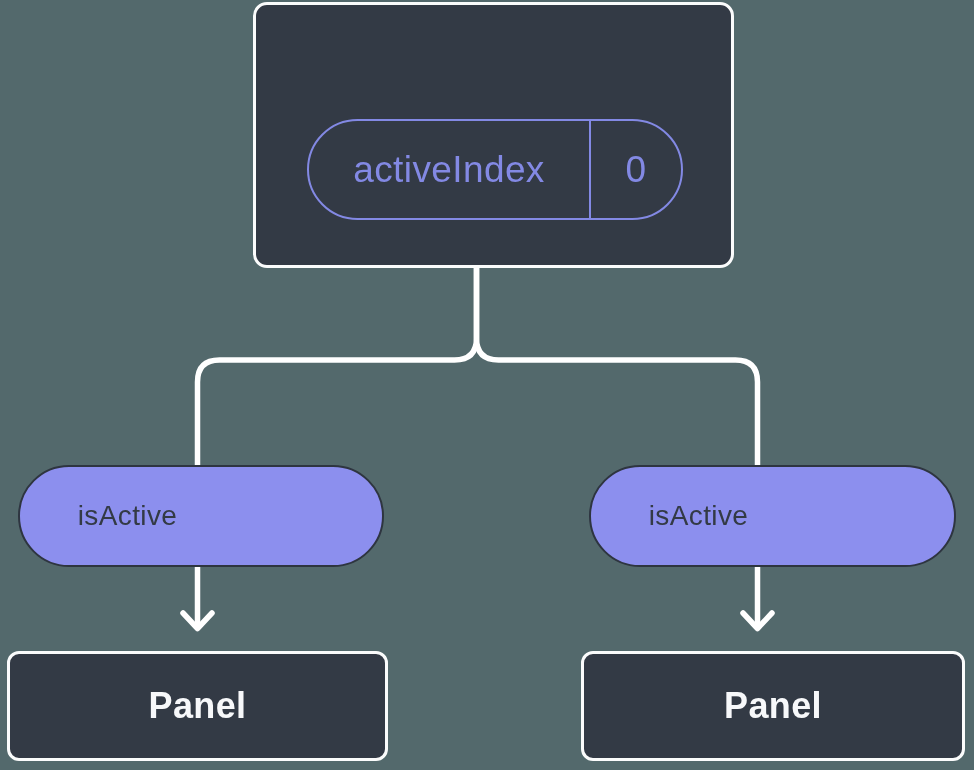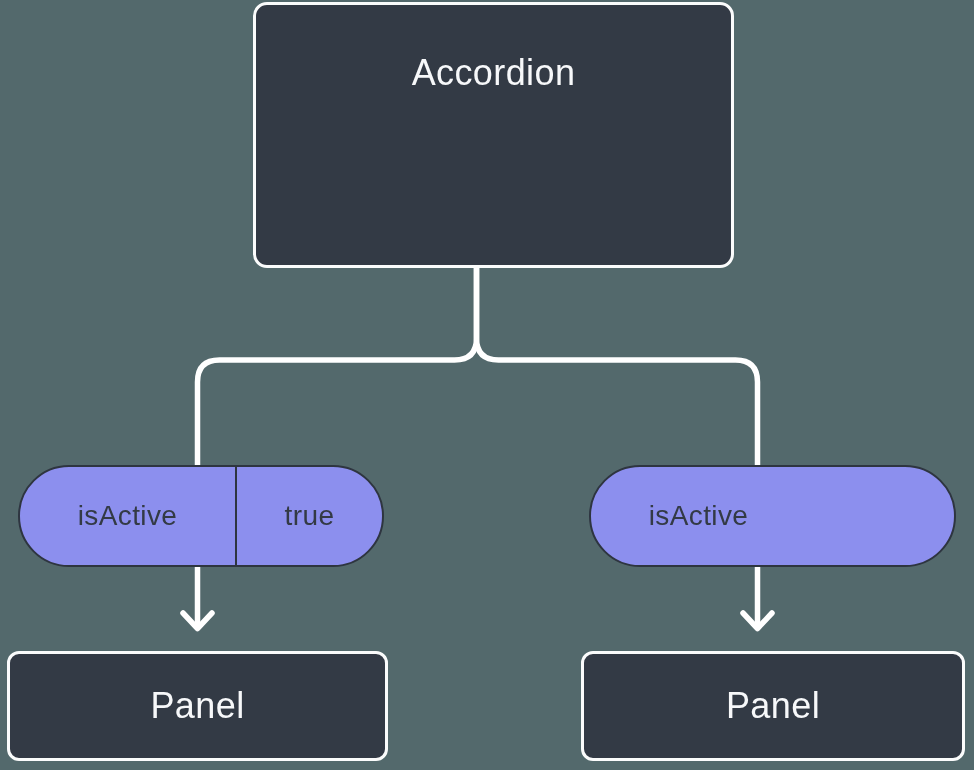--- a/index.html
+++ b/index.html
@@ -105,44 +105,46 @@
     border-radius: 12px;
     display: flex;
     align-items: center;
     justify-content: center;
   }
   .panel-node.left  { left: 7px;   top: 651px; width: 381px; height: 110px; }
   .panel-node.right { left: 581px; top: 651px; width: 384px; height: 110px; }
   .panel-title {
     position: static;
     font-size: 36px;
-    font-weight: 400;
+    font-weight: 700;
     letter-spacing: 0.4px;
     color: var(--node-text, #f7f8fa);
   }
 </style>
 </head>
 <body>
 
 <div class="canvas">
 
   <svg class="connectors" viewBox="0 0 974 770" aria-hidden="true">
     <path d="M 476.5 266 L 476.5 338 Q 476.5 360 454.5 360 L 219.5 360 Q 197.5 360 197.5 382 L 197.5 627"></path>
     <path d="M 476.5 266 L 476.5 338 Q 476.5 360 498.5 360 L 735.5 360 Q 757.5 360 757.5 382 L 757.5 627"></path>
     <path d="M 183 613 L 197.5 628.5 L 212 613"></path>
     <path d="M 743 613 L 757.5 628.5 L 772 613"></path>
   </svg>
 
   <div class="node root-node">
-    <div class="node-title">Accordion</div>
+    <div class="state-pill">
+      <div class="state-cell name">activeIndex</div>
+      <div class="state-cell value">0</div>
+    </div>
   </div>
 
   <div class="prop-pill left">
     <div class="prop-cell name">isActive</div>
-    <div class="prop-cell value">true</div>
   </div>
 
   <div class="prop-pill right">
     <div class="prop-cell name">isActive</div>
   </div>
 
   <div class="node panel-node left">
     <div class="node-title panel-title">Panel</div>
   </div>
 

